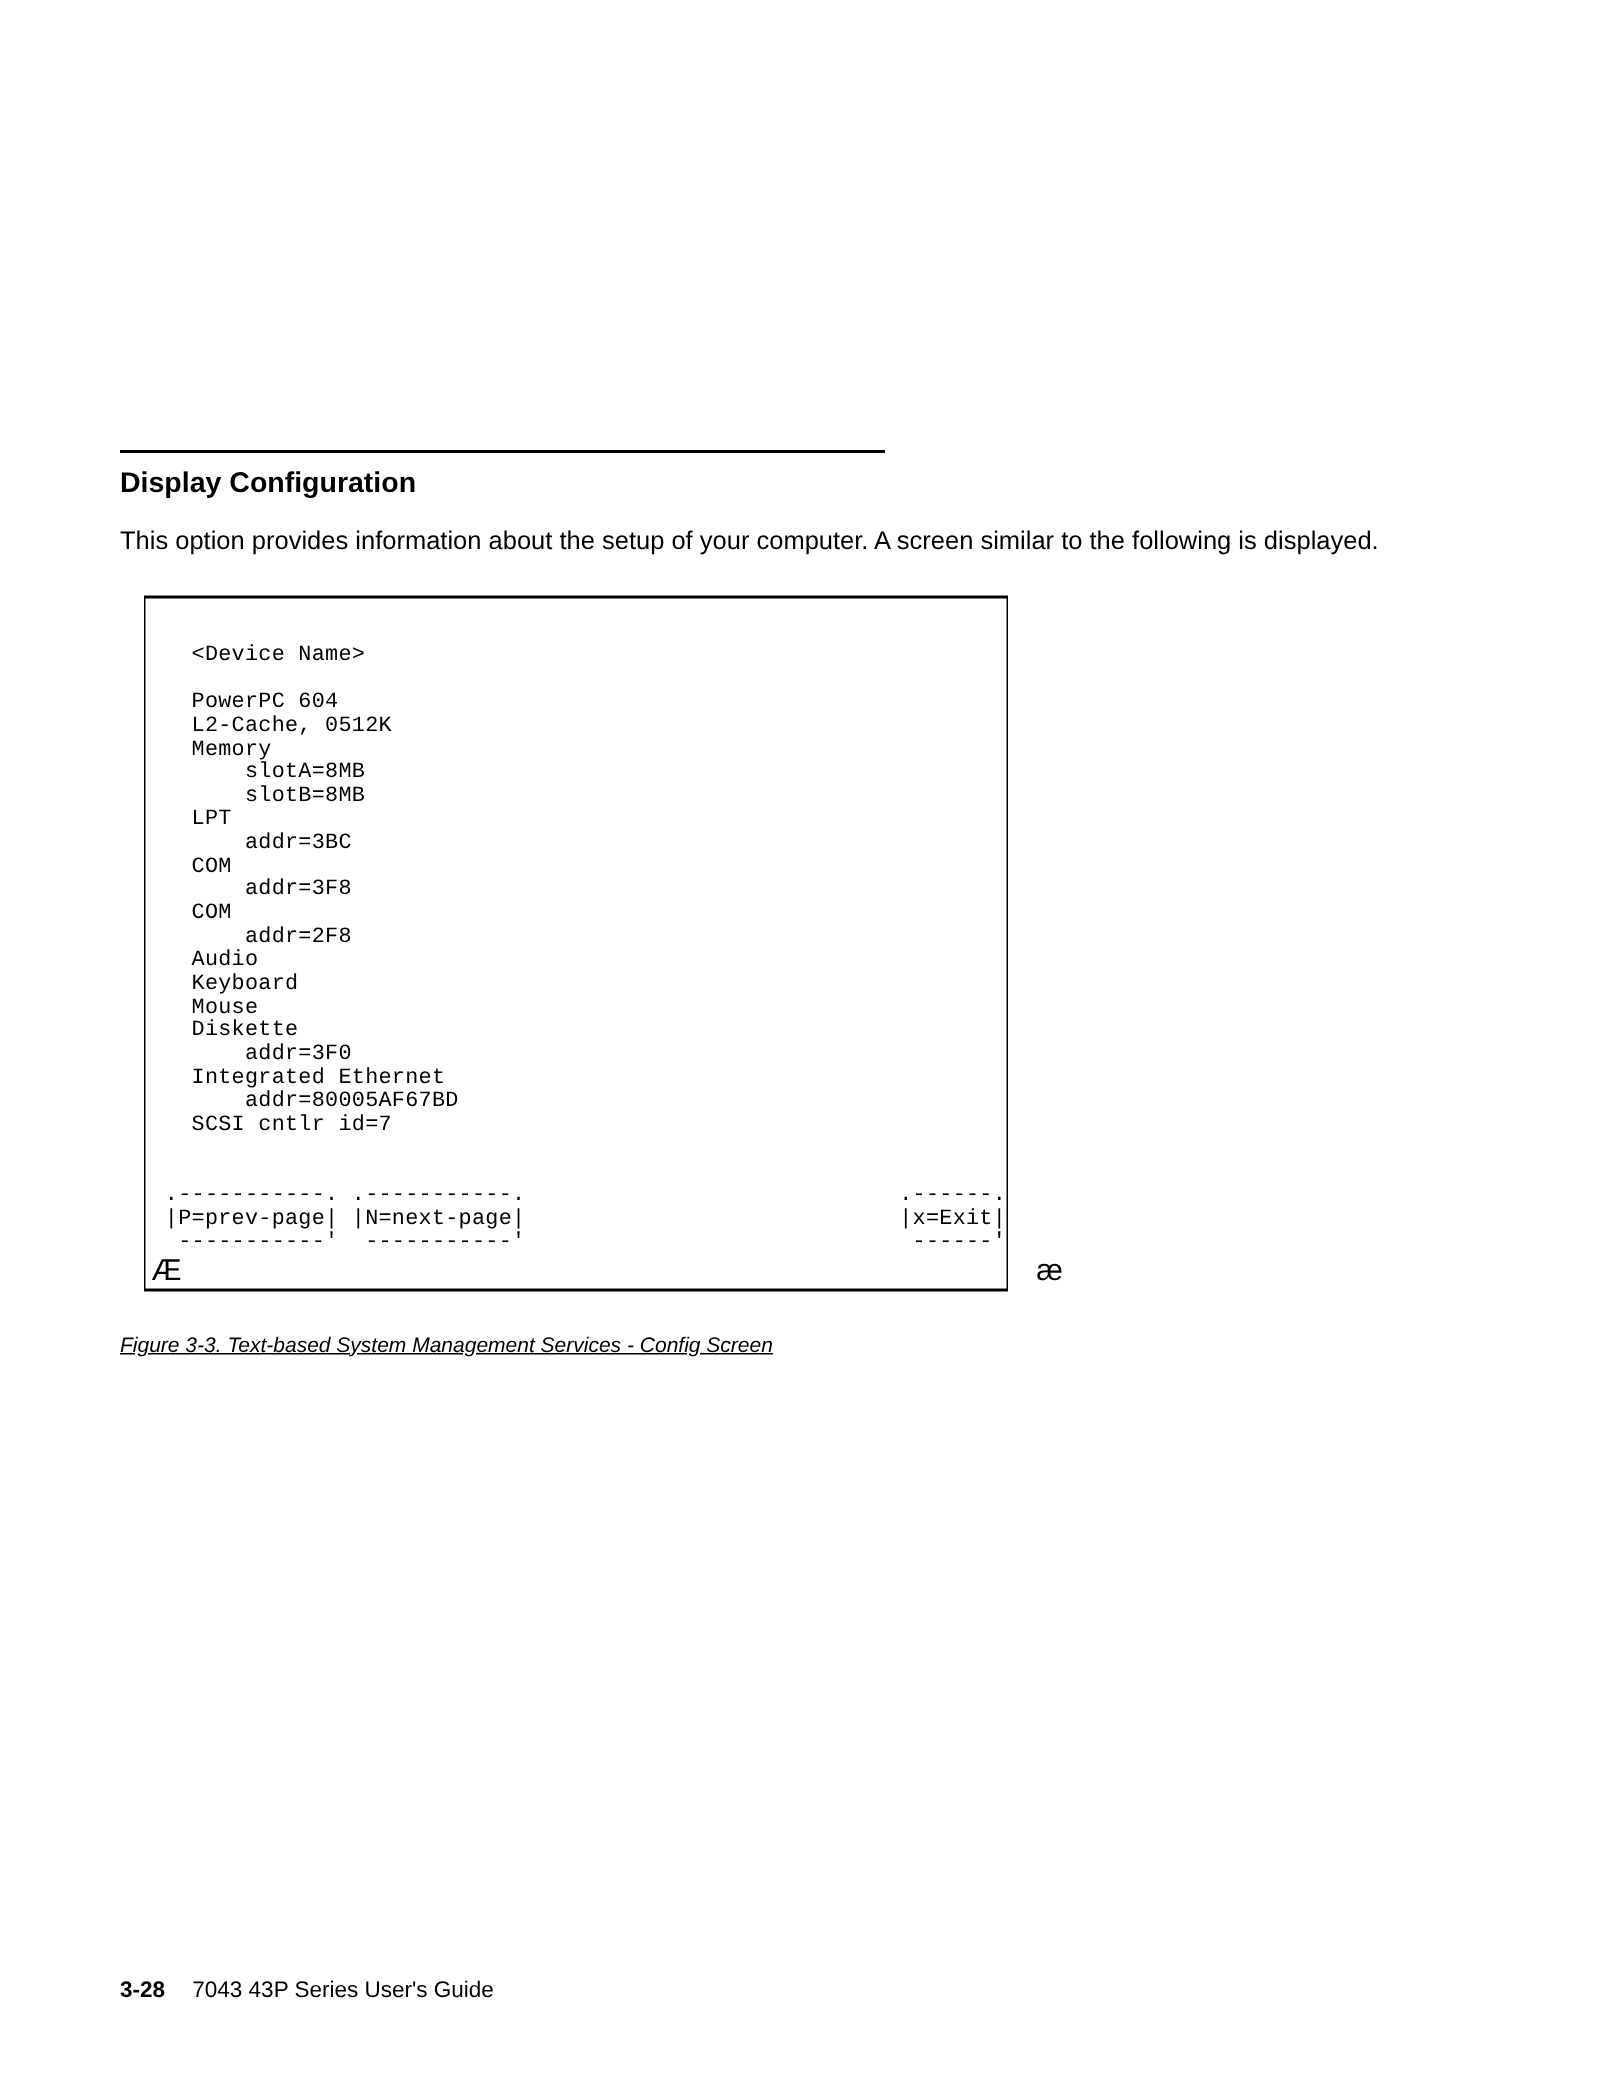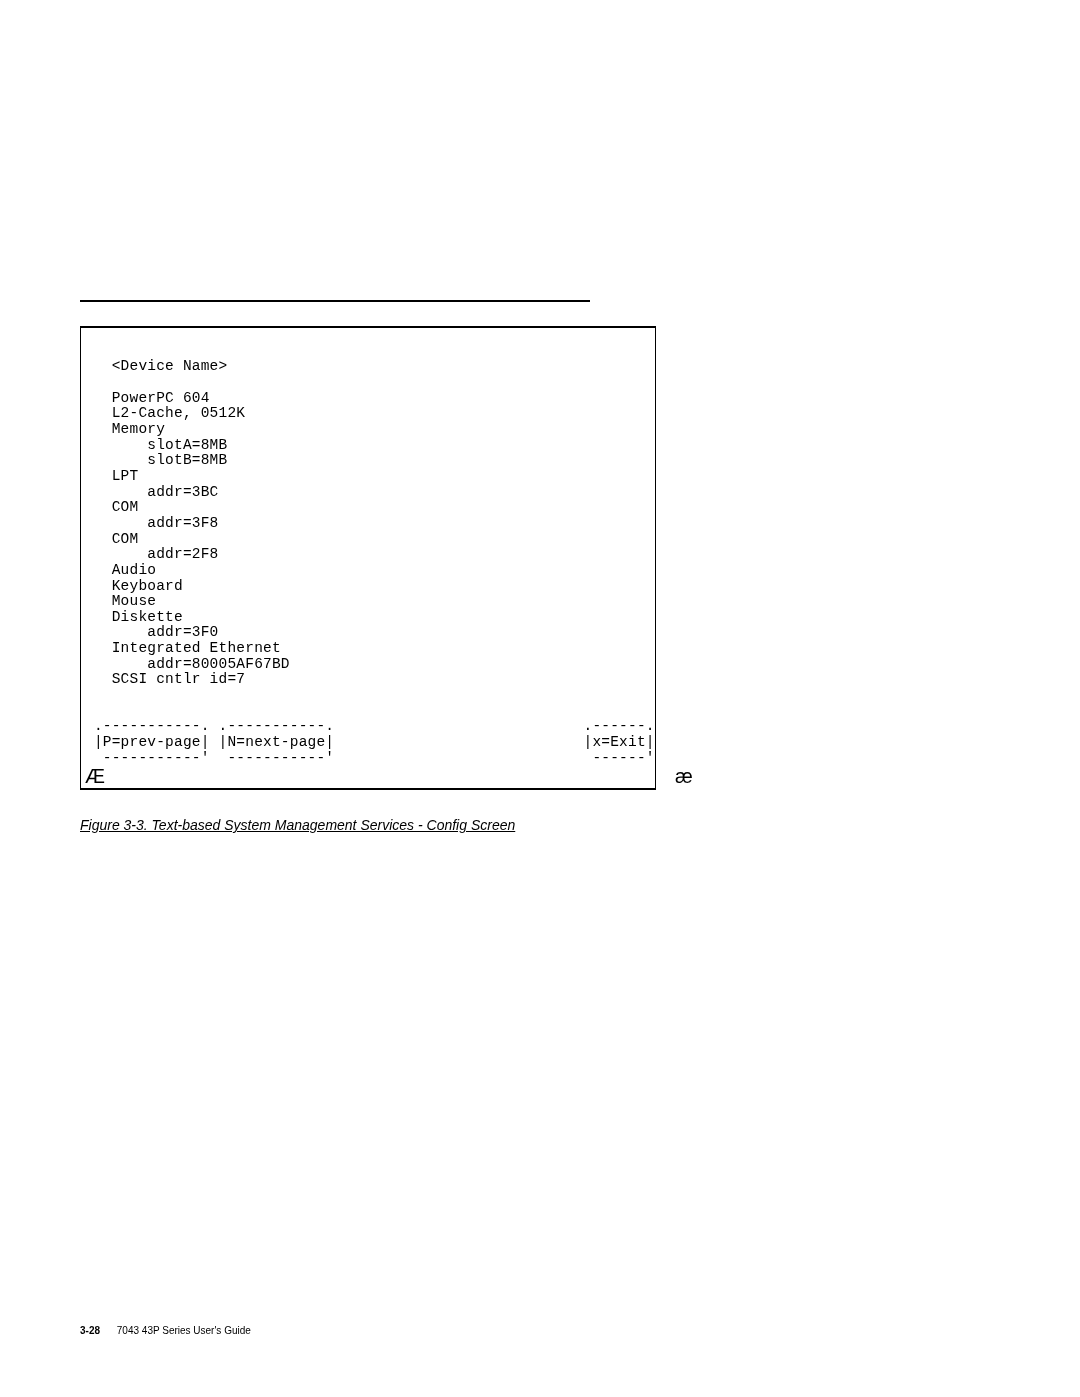--- a/index.html
+++ b/index.html
@@ -25,21 +25,21 @@
   }
   .heading {
     font-weight: 700;
     font-size: 19px;
     margin: 6px 0 14px 0;
   }
   .body-text {
     margin: 0 60px 14px 0;
   }
   .screen-wrap {
-    margin: 24px 0 0 0;
+    margin: 24px 0 0 16px;
   }
   .screen {
     font-family: "Courier New", Courier, monospace;
     font-size: 14.5px;
     line-height: 1.08;
     white-space: pre;
     width: 560px;
     border-top: 2px solid #000;
     border-bottom: 2px solid #000;
     border-left: 1px solid #000;
@@ -56,35 +56,37 @@
   .glyphL, .glyphR {
     font-family: "Helvetica Neue", Helvetica, Arial, sans-serif;
     font-size: 20px;
     font-weight: 400;
     font-style: normal;
   }
   .footer {
     position: absolute;
     left: 80px;
     bottom: 60px;
-    font-size: 10px;
+    font-size: 15px;
   }
   .footer-pg {
     font-weight: 700;
     margin-right: 14px;
   }
 </style>
 </head>
 <body>
 
 <div class="page">
 
   <hr class="hr-top">
 
+  <div class="heading">Display Configuration</div>
 
+  <p class="body-text">This option provides information about the setup of your computer. A screen similar to the following is displayed.</p>
 
   <div class="screen-wrap">
     <div class="screen">
 <span></span>
 <span>   &lt;Device Name&gt;</span>
 <span></span>
 <span>   PowerPC 604</span>
 <span>   L2-Cache, 0512K</span>
 <span>   Memory</span>
 <span>       slotA=8MB</span>

